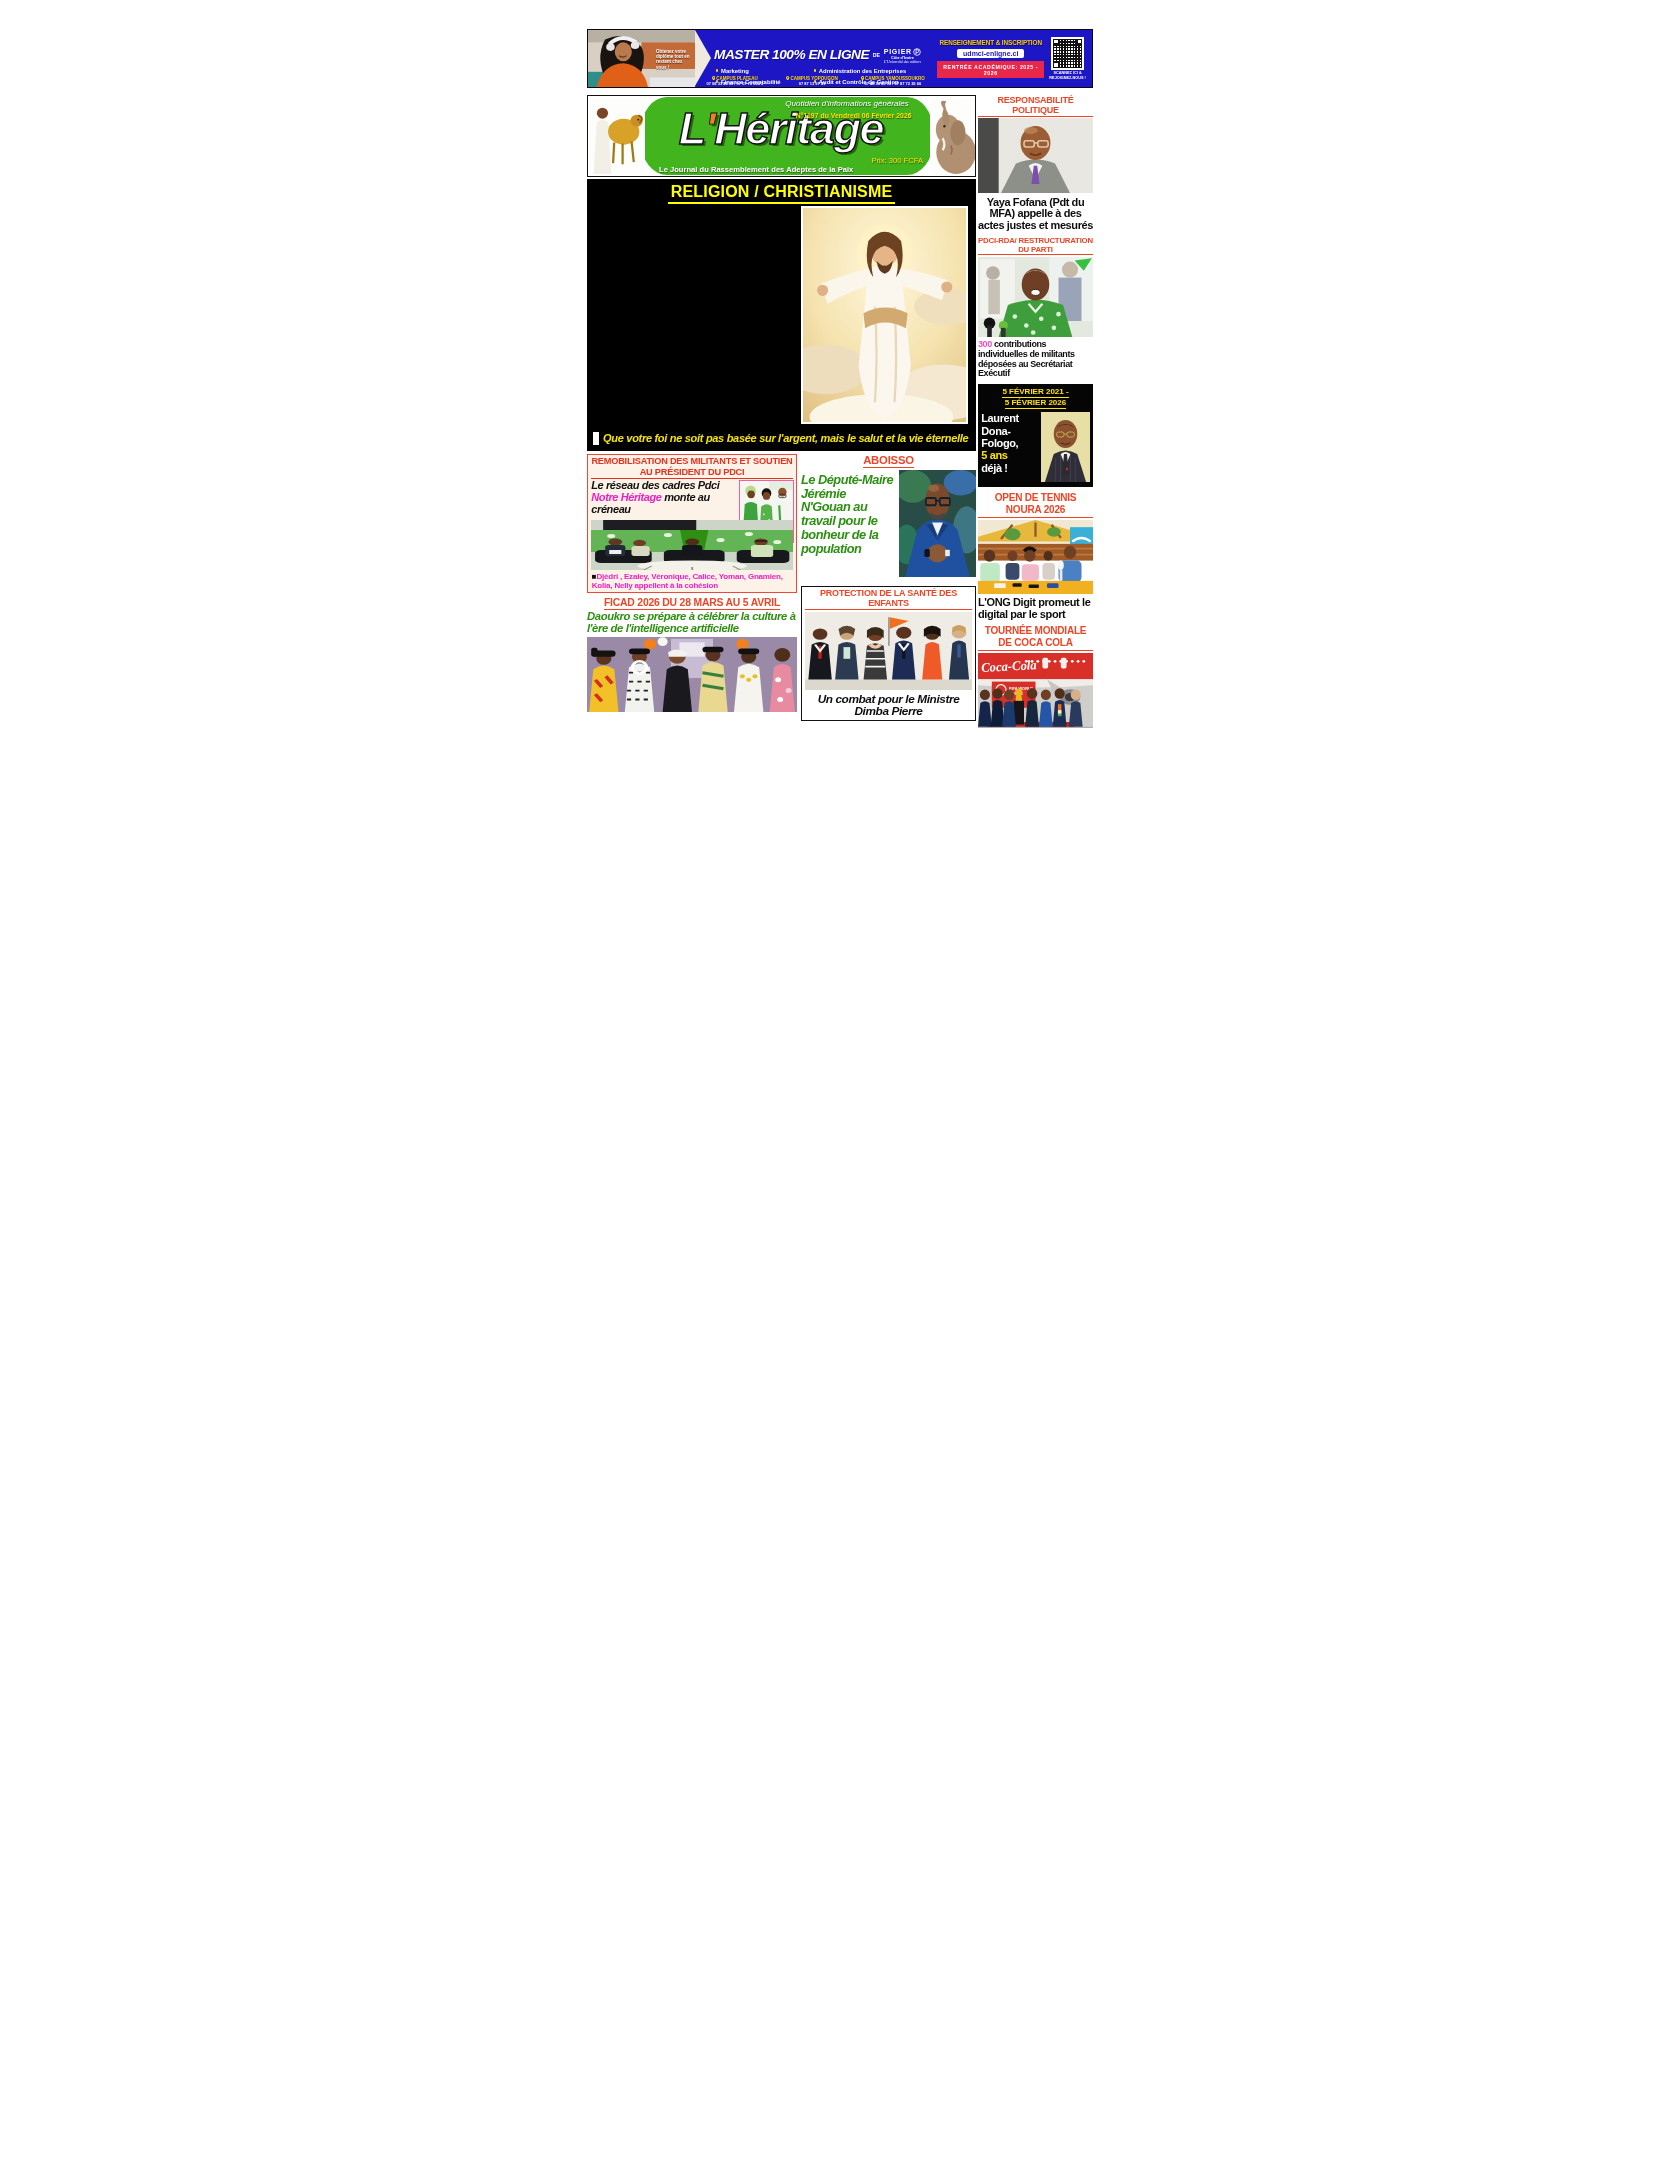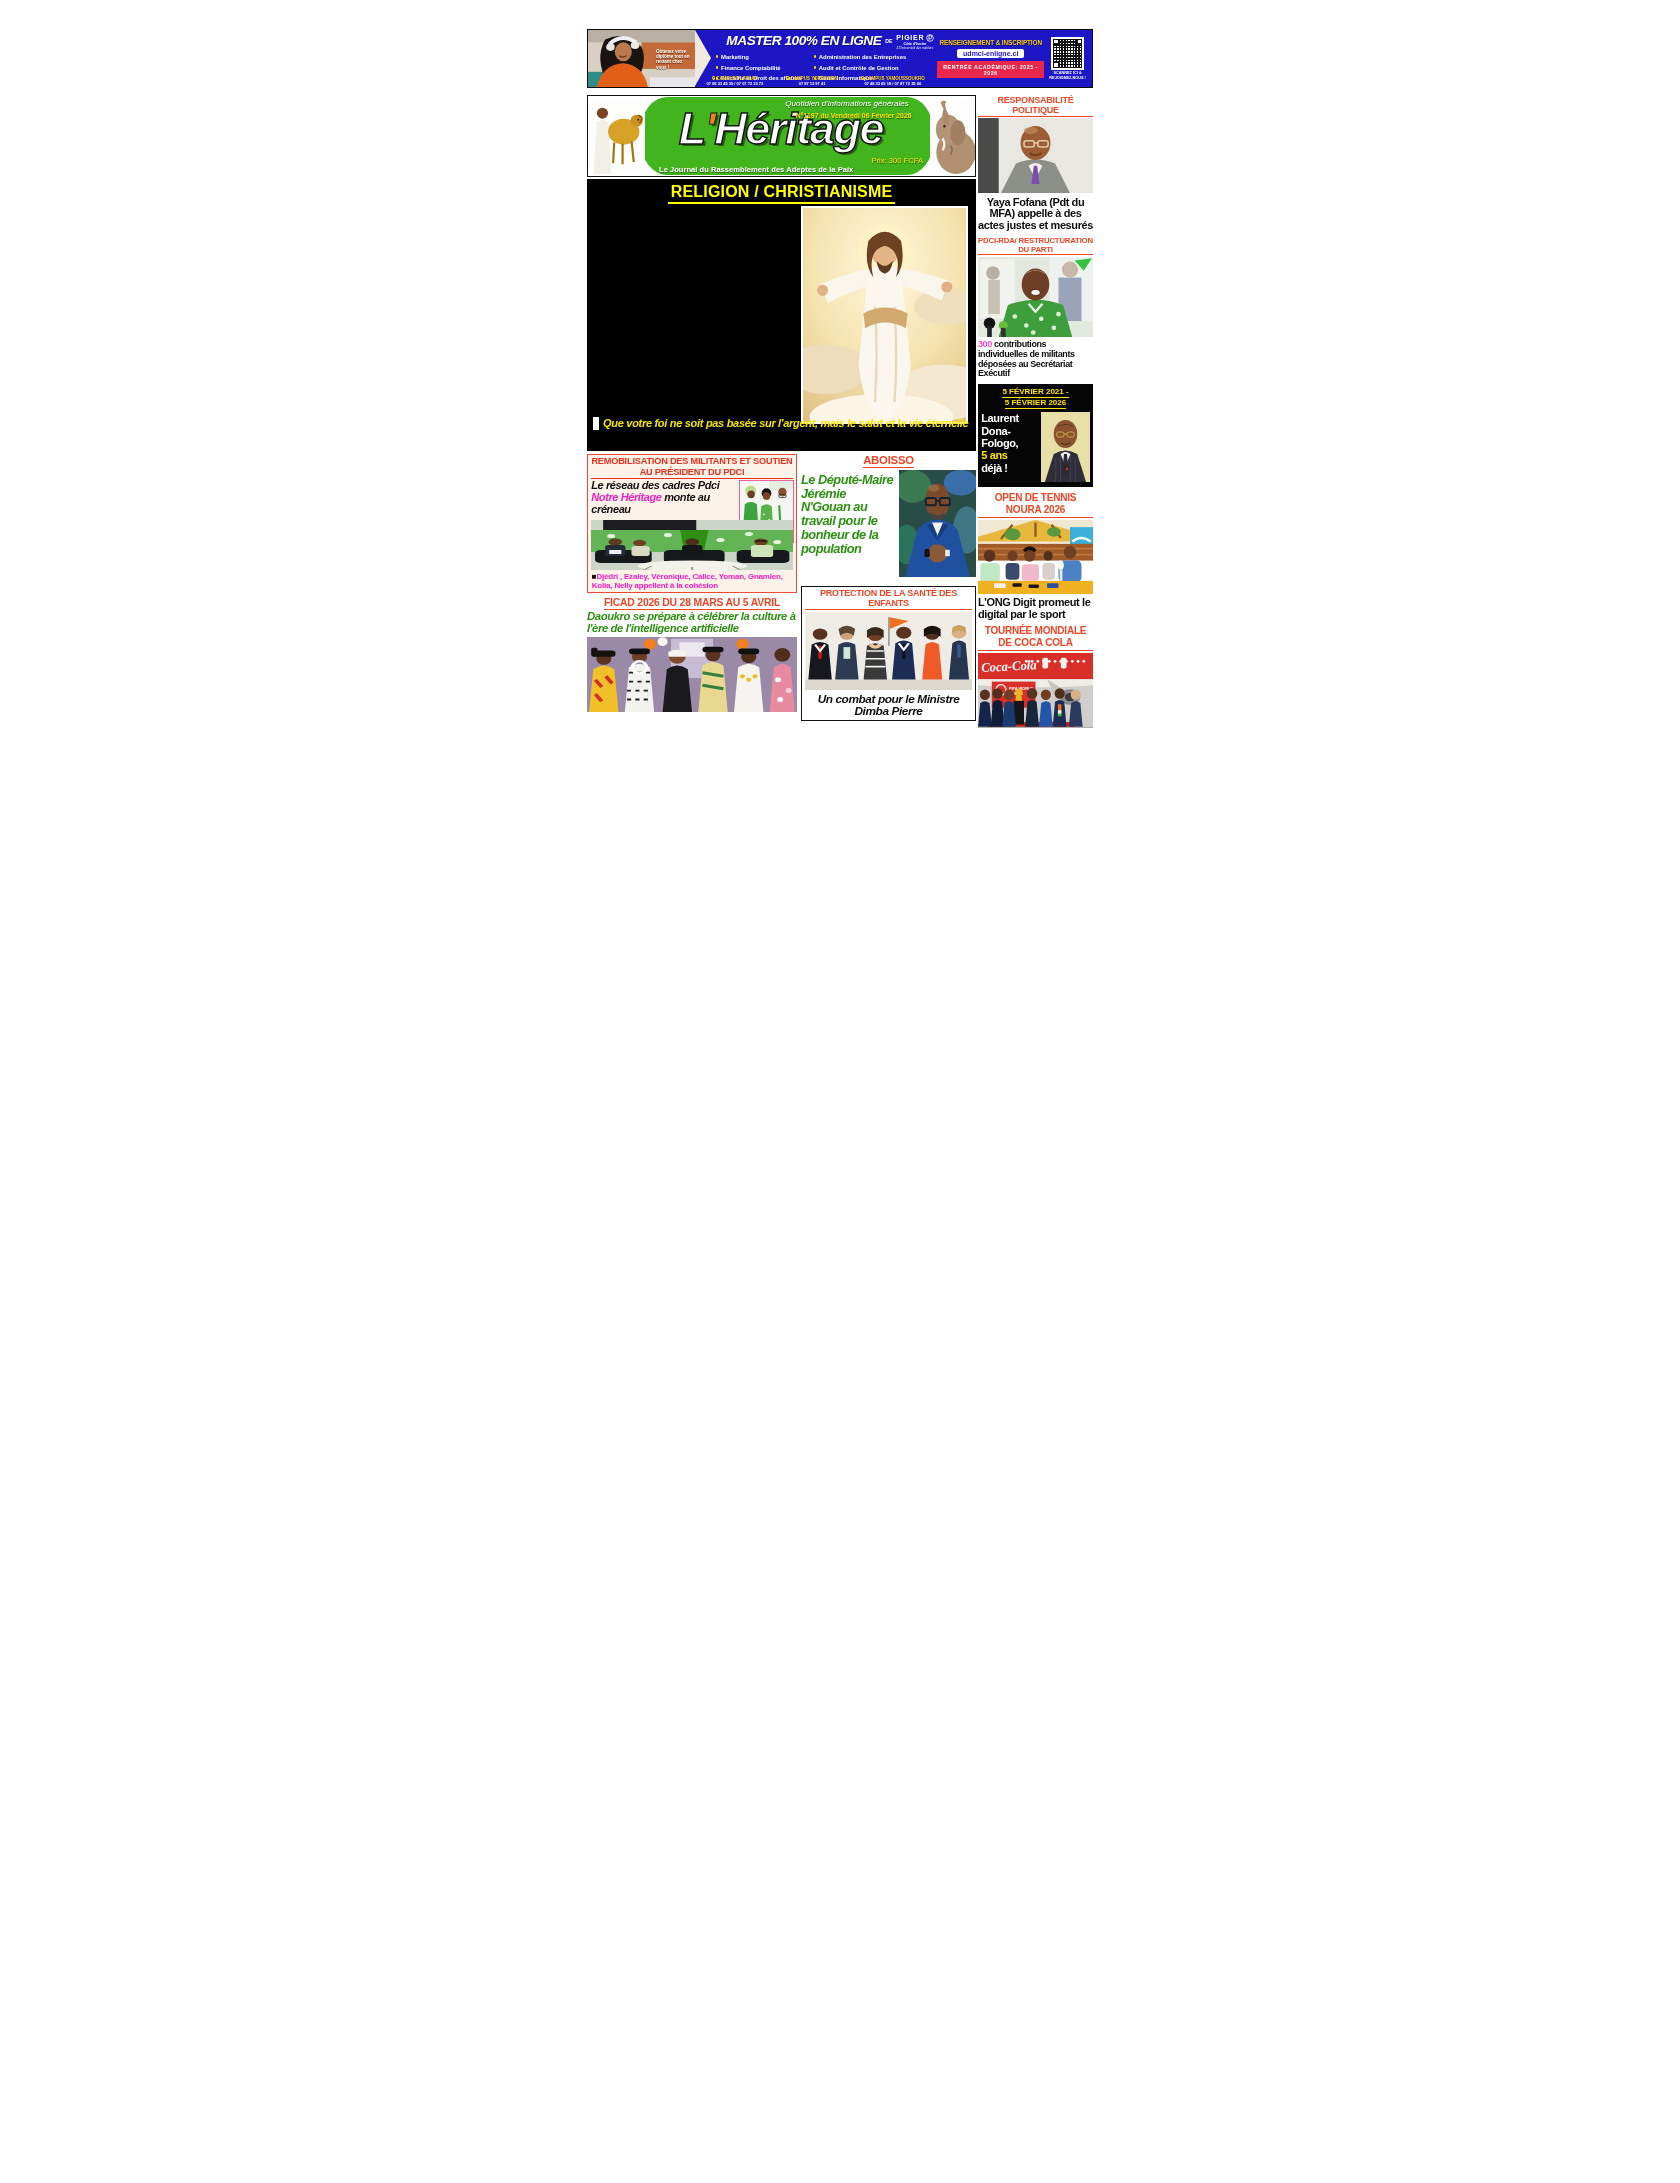--- a/index.html
+++ b/index.html
@@ -6,21 +6,21 @@
   body{font-family:"Liberation Sans", sans-serif;}
   #page{position:relative;width:560px;height:728px;margin:0 auto;background:#fff;overflow:hidden;}
 
   
   .topad{position:absolute;left:27px;top:29px;width:506px;height:59px;background:#1c16c4;border:1.4px solid #0a0a0a;box-sizing:border-box;display:flex;overflow:hidden;}
   .ad-photo{position:relative;width:107px;flex:0 0 107px;background:#d8d0c4;}
   .ad-photo svg{width:100%;height:100%;display:block;}
   .ad-photo::after{content:"";position:absolute;right:-16px;top:0;border-top:28px solid transparent;border-bottom:28px solid transparent;border-left:16px solid #efe9df;z-index:3;}
   .ad-photo-text{position:absolute;right:1.9px;top:19px;width:37px;color:#fff;font-size:4.5px;font-weight:bold;line-height:1.15;text-shadow:0 0.5px 0.9px #0009;z-index:2;}
   .ad-main{flex:1;position:relative;color:#fff;padding:0.9px 2.8px 0 19px;min-width:0;}
-  .ad-title-row{display:flex;align-items:flex-start;justify-content:flex-end;gap:3.8px;margin-top:2px;}
+  .ad-title-row{display:flex;align-items:flex-start;justify-content:flex-start;gap:3.8px;margin-top:16px;}
   .ad-title{font-size:13.7px;font-weight:bold;font-style:italic;letter-spacing:-0.5px;white-space:nowrap;text-shadow:0.5px 0.5px 0 #0006;}
   .ad-de{font-size:5.2px;font-weight:bold;margin-top:4.7px;}
   .pigier{display:flex;flex-direction:column;align-items:center;line-height:1.05;margin-top:0.9px;}
   .pigier-row{display:flex;align-items:center;gap:1.4px;}
   .pigier-name{font-size:7px;font-weight:bold;letter-spacing:0.7px;}
   .pigier-logo{width:8px;height:8px;}
   .pigier-country{font-size:3.8px;font-weight:bold;}
   .pigier-tag{font-size:3.8px;font-style:italic;font-family:"Liberation Serif",serif;}
   .ad-lists{display:flex;gap:12.3px;margin:1.9px 0 0 1.9px;}
   .ad-lists ul{list-style:none;margin:0;padding:0;font-size:5.9px;font-weight:bold;line-height:1.85;}
@@ -54,21 +54,21 @@
   .mast-subtitle{position:absolute;bottom:2.4px;left:71px;color:#fff;font-weight:bold;font-size:7.6px;text-shadow:0.5px 0.5px 0.9px #2a5a10;z-index:2;}
   .mast-price{position:absolute;bottom:11.3px;right:52px;color:#ffe400;font-weight:normal;font-size:7.6px;text-shadow:0.5px 0.5px 0.9px #2a5a10;z-index:2;}
 
   
   .mainstory{position:absolute;left:27px;top:179px;width:389px;height:272px;background:#000000;box-sizing:border-box;}
   .story-kicker{text-align:center;padding-top:4.3px;}
   .story-kicker span{display:inline-block;color:#ffff00;font-weight:bold;font-size:16px;letter-spacing:0.2px;border-bottom:2.4px solid #ffff00;padding:0 2.8px 0.9px;}
   .story-headline{position:absolute;left:9.5px;top:35px;width:208px;color:#fff;font-weight:bold;font-style:italic;font-size:29px;line-height:1.36;letter-spacing:-1.2px;text-shadow:1.4px 1.4px 0 rgba(0,0,0,.35);}
   .jesus{position:absolute;left:214px;right:7.6px;top:26.5px;height:214px;border:2.4px solid #fff;background:#f5e2ae;}
   .jesus svg{width:100%;height:100%;display:block;}
-  .story-strap{position:absolute;left:5.7px;right:3.8px;bottom:21px;display:flex;align-items:center;gap:4.3px;}
+  .story-strap{position:absolute;left:5.7px;right:3.8px;bottom:6px;display:flex;align-items:center;gap:4.3px;}
   .strap-sq{width:6.1px;height:13.2px;background:#fff;flex:0 0 6.1px;}
   .strap-text{color:#f5e400;font-weight:bold;font-style:italic;font-size:11px;letter-spacing:-0.3px;white-space:nowrap;}
 
   
   .rightcol{position:absolute;left:418px;top:95px;width:115px;display:flex;flex-direction:column;}
   .sec-title{margin:0;text-align:center;font-weight:800;color:#ee4526;letter-spacing:-0.2px;}
   .sec-title span{display:inline-block;border-bottom:1.4px solid #ee4526;padding-bottom:0.5px;}
   .rc-photo{width:100%;display:block;}
   .rc-photo svg{width:100%;height:100%;display:block;}
   .rc-headline{font-weight:800;color:#0d0d0d;text-align:center;letter-spacing:-0.4px;line-height:1.06;}

